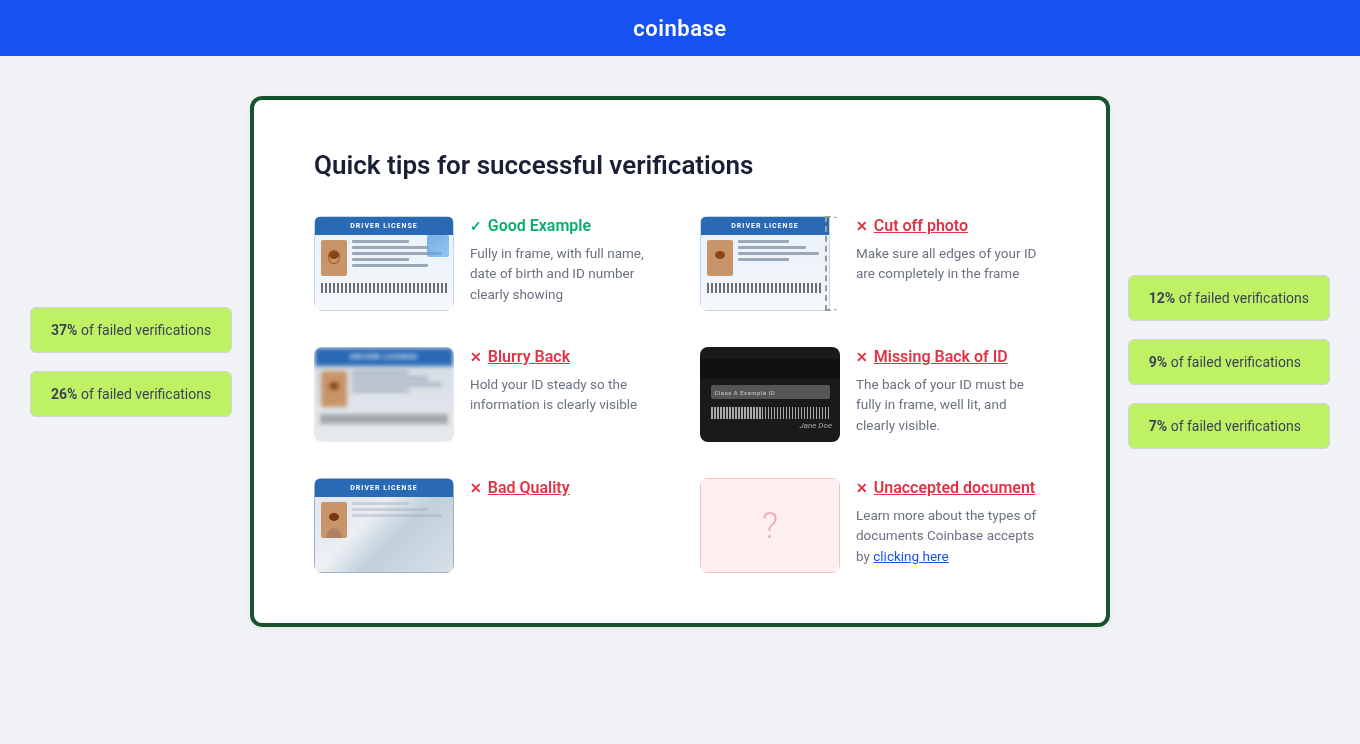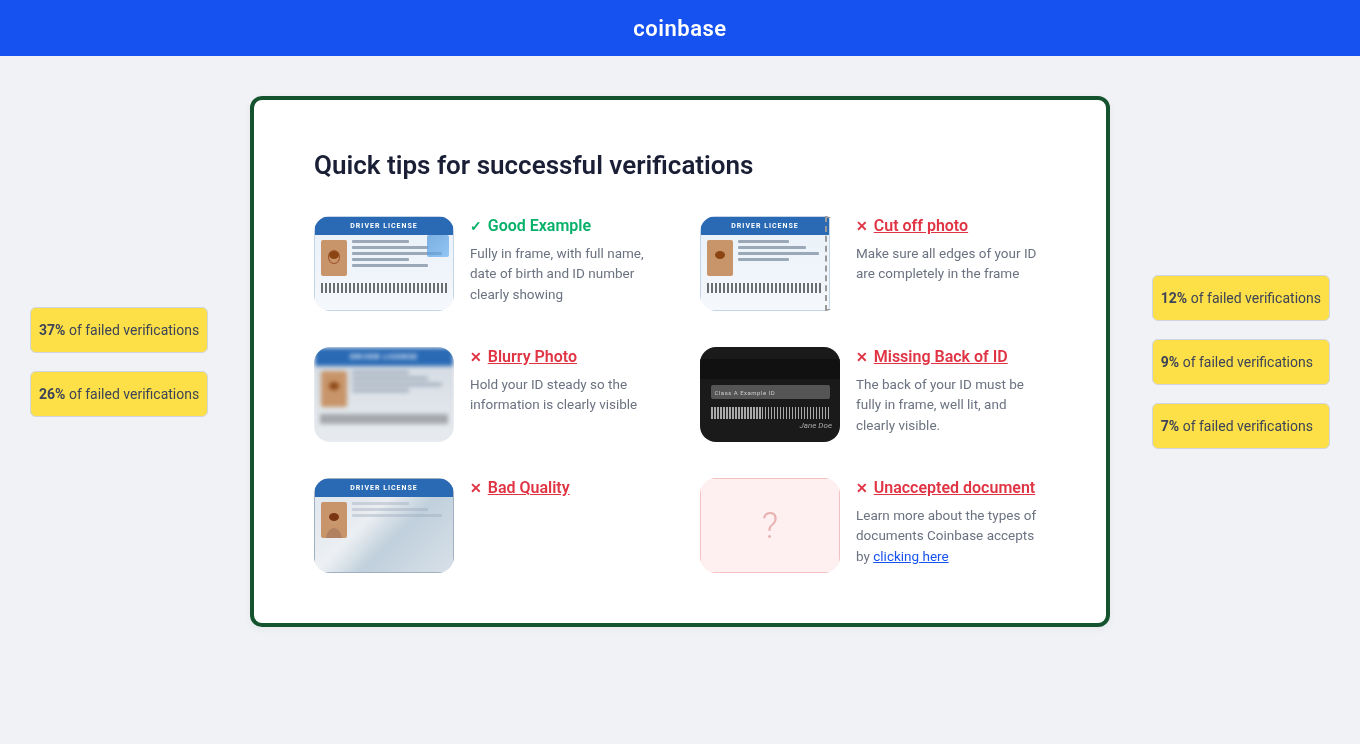--- a/index.html
+++ b/index.html
@@ -51,24 +51,24 @@
       position: absolute;
       right: 30px;
       top: 50%;
       transform: translateY(-50%);
       display: flex;
       flex-direction: column;
       gap: 18px;
     }
 
     .stat-badge {
-      background: #fde047;
+      background: #bef264;
       border: 1px solid #d0d4de;
       border-radius: 6px;
-      padding: 14px 8px;
+      padding: 14px 20px;
       font-size: 14px;
       color: #3d4358;
       white-space: nowrap;
     }
     .stat-badge strong {
       font-weight: 700;
     }
 
     
     .card {
@@ -97,21 +97,21 @@
     .tip-item {
       display: flex;
       gap: 16px;
       align-items: flex-start;
     }
 
     .tip-image {
       width: 140px;
       min-width: 140px;
       height: 95px;
-      border-radius: 16px;
+      border-radius: 8px;
       overflow: hidden;
       flex-shrink: 0;
     }
 
     .tip-content {
       flex: 1;
     }
 
     .tip-title {
       display: flex;
@@ -453,21 +453,21 @@
                 <div class="id-line long"></div>
                 <div class="id-line short"></div>
               </div>
             </div>
             <div class="id-barcode"></div>
           </div>
         </div>
         <div class="tip-content">
           <div class="tip-title">
             <span class="tip-icon bad">✕</span>
-            <span class="tip-title-text bad">Blurry Photo</span>
+            <span class="tip-title-text bad">Blurry Back</span>
           </div>
           <p class="tip-description">Hold your ID steady so the information is clearly visible</p>
         </div>
       </div>
 
       <div class="tip-item">
         <div class="tip-image">
           <div class="id-card-back">
             <div class="id-back-stripe"></div>
             <div style="width:85%; background:#555; height:14px; border-radius:2px; margin-bottom:4px; display:flex; align-items:center; padding: 0 4px;">

